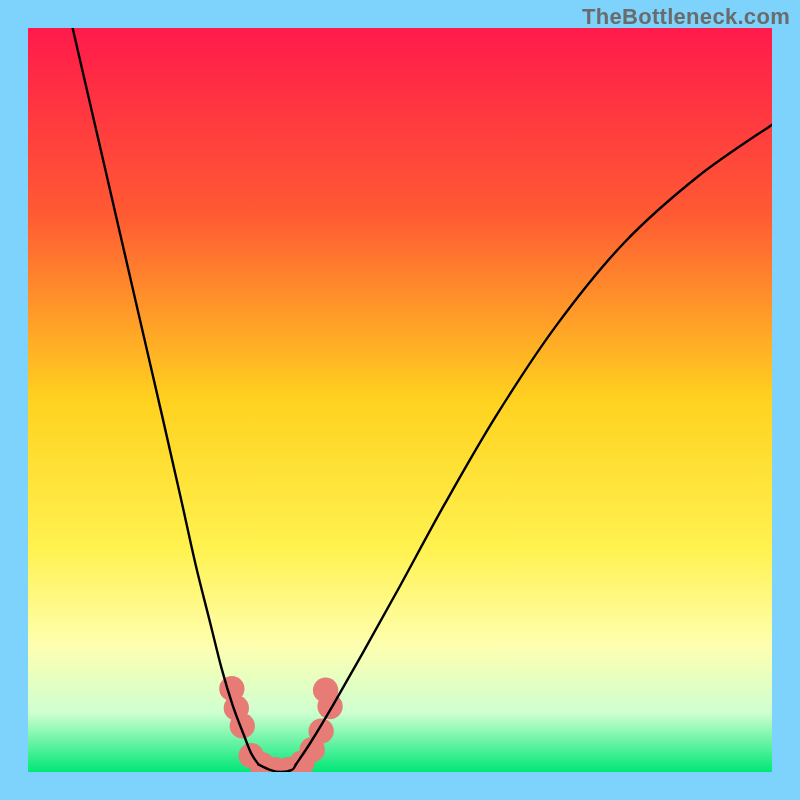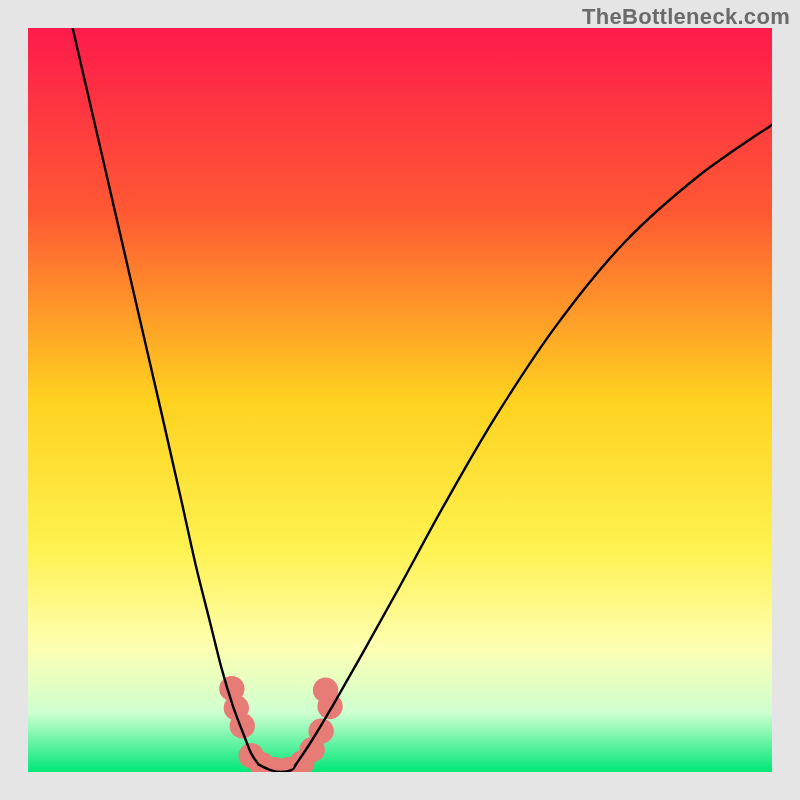--- a/index.html
+++ b/index.html
@@ -9,21 +9,21 @@
     height: 800px;
     overflow: hidden;
     background: #000;
     font-family: Arial, Helvetica, sans-serif;
   }
   .frame {
     position: absolute;
     top: 0; left: 0;
     width: 800px;
     height: 800px;
-    background: #e5e5e5;
+    background: #7dd3fc;
   }
   .plot-area {
     position: absolute;
     top: 28px;
     left: 28px;
     width: 744px;
     height: 744px;
     overflow: hidden;
   }
   .watermark {

